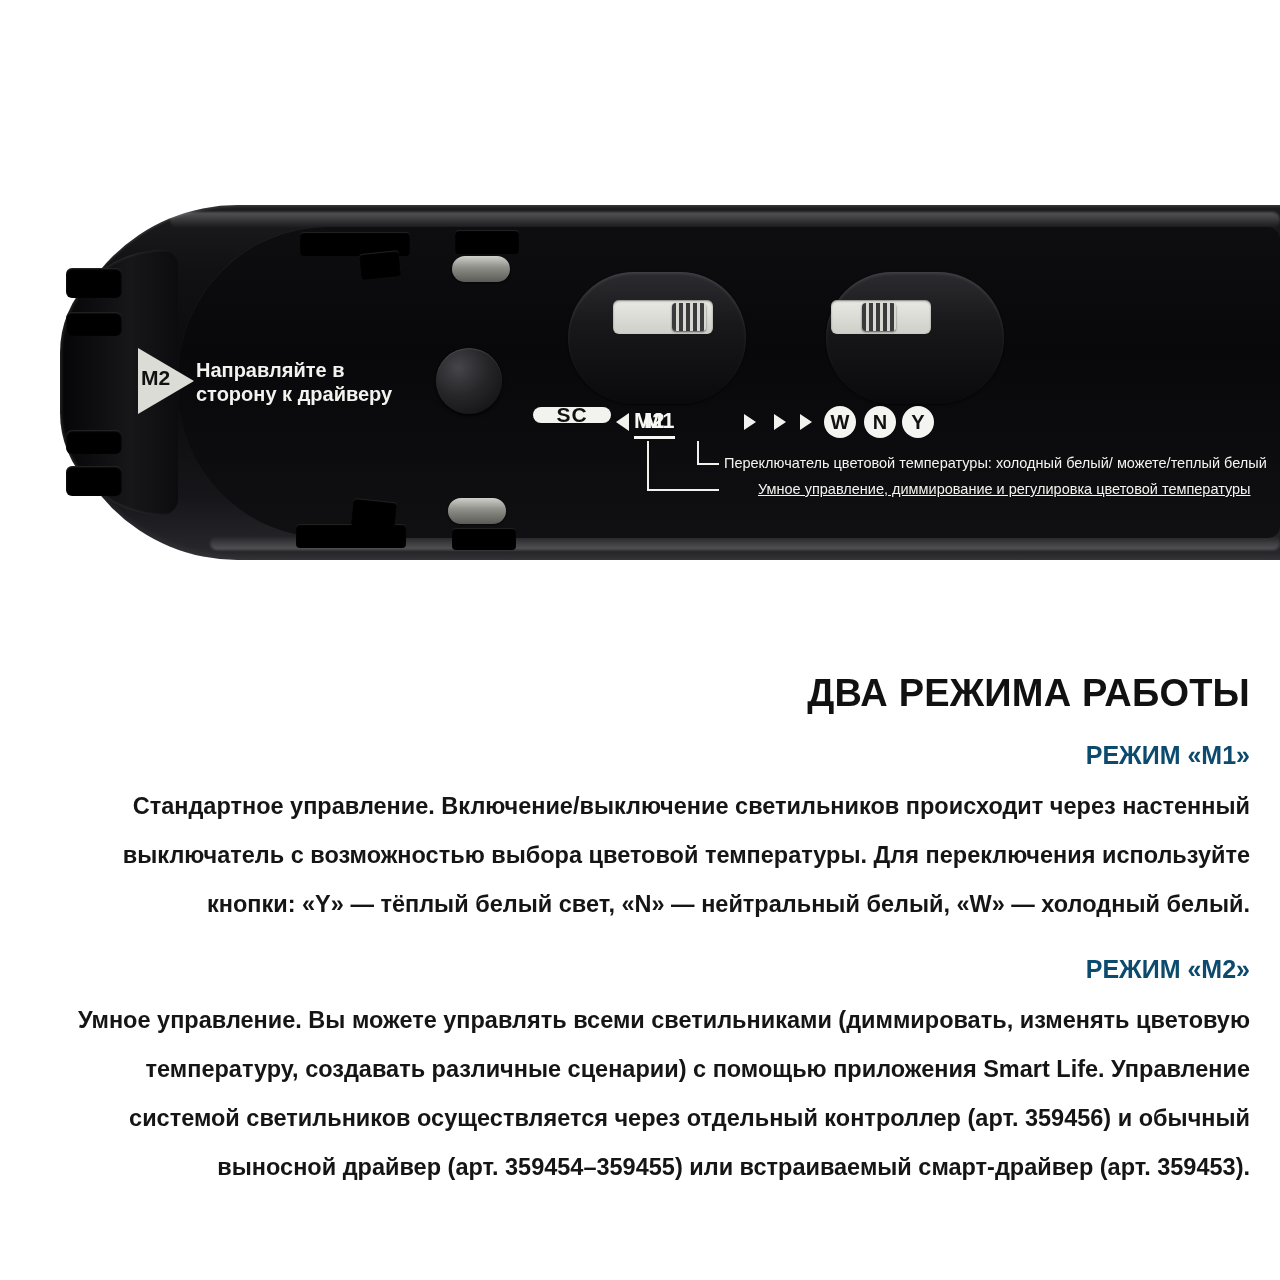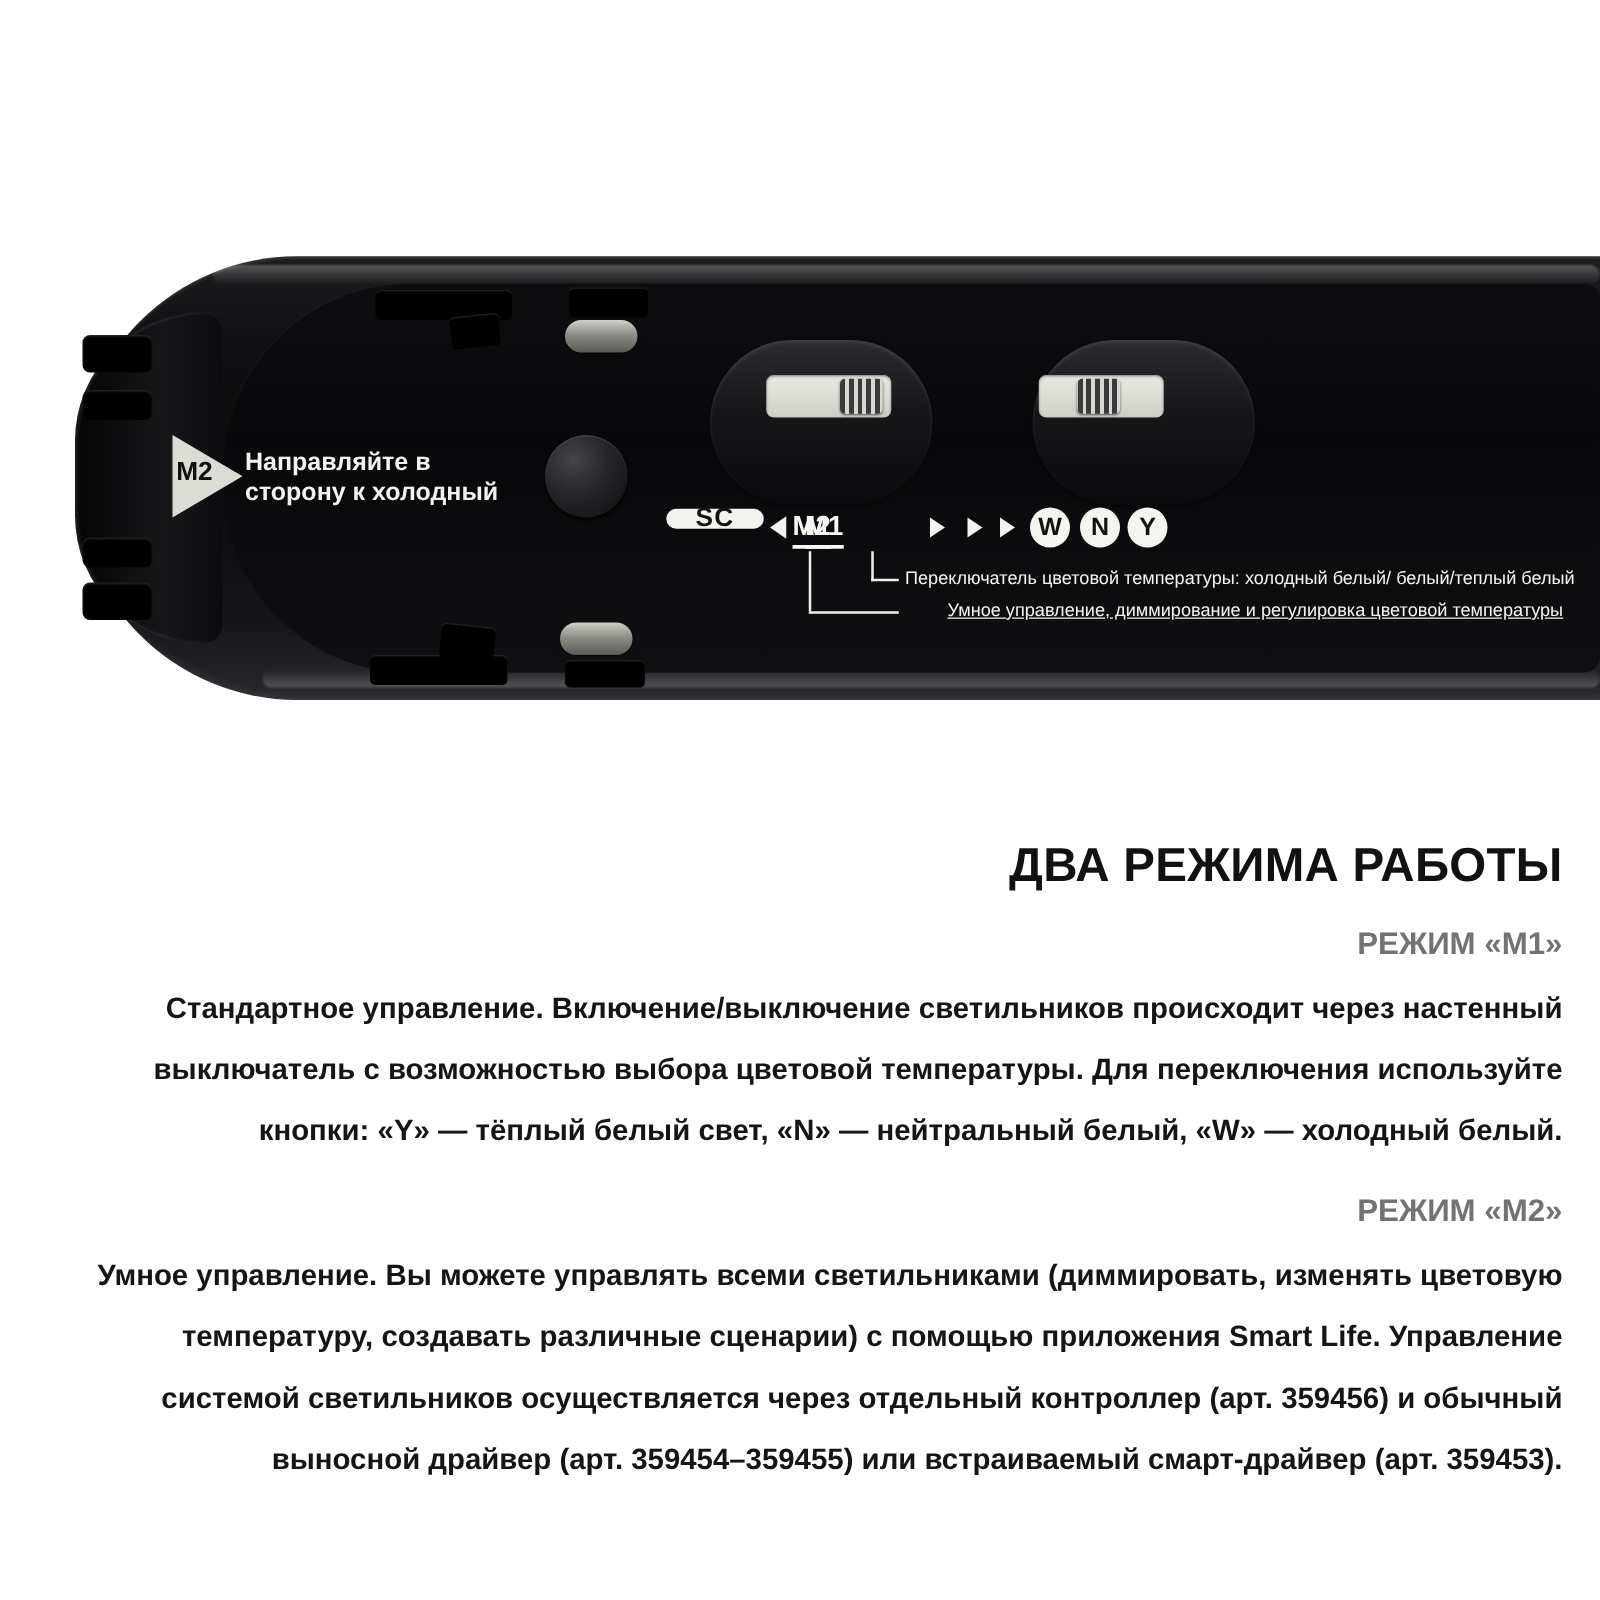--- a/index.html
+++ b/index.html
@@ -299,21 +299,21 @@
     font-size: 38px;
     font-weight: bold;
     margin: 12px 0 26px 0;
     letter-spacing: 0.2px;
     color: #111;
   }
   h2.subtitle {
     font-size: 25px;
     font-weight: bold;
     margin: 0 0 12px 0;
-    color: #737373;
+    color: #0c4a6e;
   }
   .para {
     font-size: 23.5px;
     line-height: 49px;
     font-weight: bold;
     margin: 0 0 26px 0;
     color: #151515;
   }
 </style>
 </head>
@@ -340,21 +340,21 @@
   <div class="pad p5"></div>
   <div class="pad p6"></div>
 
   <div class="metal-clip c1"></div>
   <div class="metal-clip c2"></div>
 
   <div class="round-button"></div>
 
   <div class="m2-arrow"></div>
   <div class="m2-arrow-label">M2</div>
-  <div class="arrow-text">Направляйте в сторону к холодный</div>
+  <div class="arrow-text">Направляйте в сторону к драйверу</div>
 
   <div class="switch-housing h1"></div>
   <div class="switch-housing h2"></div>
 
   <div class="slider-track t1"></div>
   <div class="slider-knob k1"></div>
   <div class="slider-track t2"></div>
   <div class="slider-knob k2"></div>
 
   <div class="sc-pill">SC</div>
@@ -367,21 +367,21 @@
 
   <div class="circle-btn w">W</div>
   <div class="circle-btn n">N</div>
   <div class="circle-btn y">Y</div>
 
   <div class="leader v1"></div>
   <div class="leader h1"></div>
   <div class="leader v2"></div>
   <div class="leader h2"></div>
 
-  <div class="callout c-temp">Переключатель цветовой температуры: холодный белый/ белый/теплый белый</div>
+  <div class="callout c-temp">Переключатель цветовой температуры: холодный белый/ можете/теплый белый</div>
   <div class="callout c-smart">Умное управление, диммирование и регулировка цветовой температуры</div>
 </div>
 
 <div class="text-block">
   <h1 class="title">ДВА РЕЖИМА РАБОТЫ</h1>
 
   <h2 class="subtitle">РЕЖИМ «M1»</h2>
   <p class="para">Стандартное управление. Включение/выключение светильников происходит через настенный выключатель с возможностью выбора цветовой температуры. Для переключения используйте кнопки: «Y» — тёплый белый свет, «N» — нейтральный белый, «W» — холодный белый.</p>
 
   <h2 class="subtitle">РЕЖИМ «M2»</h2>

